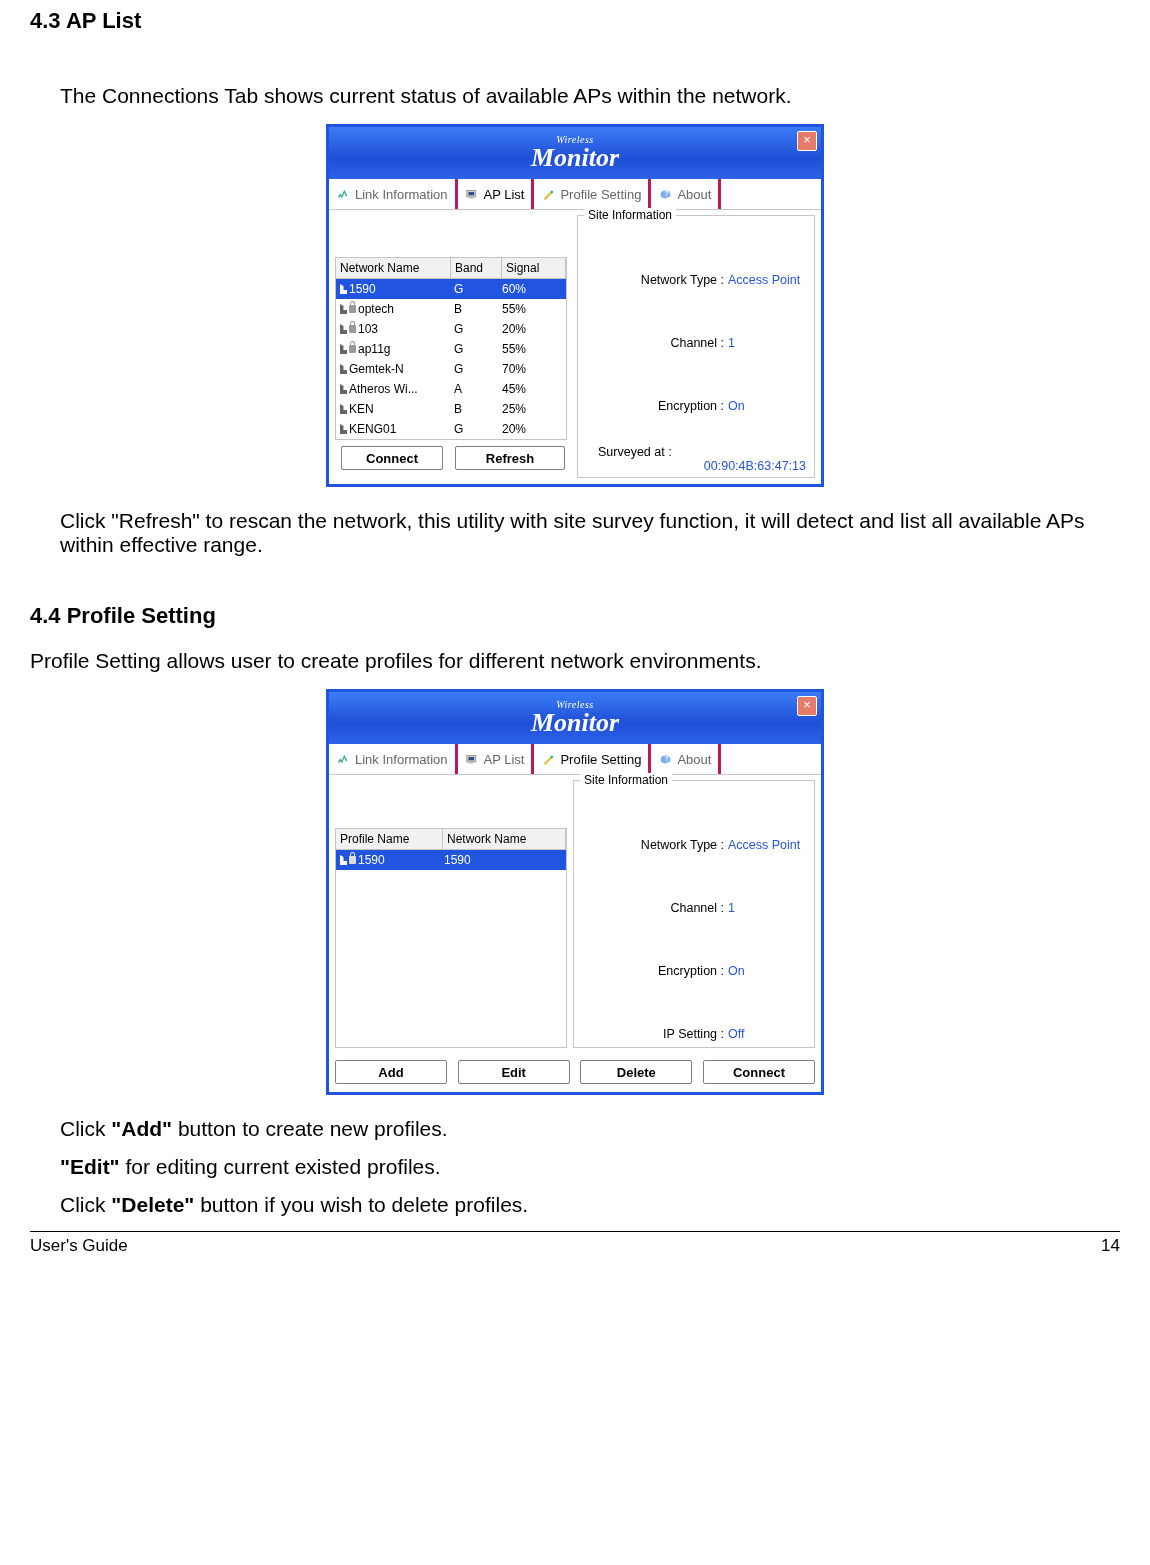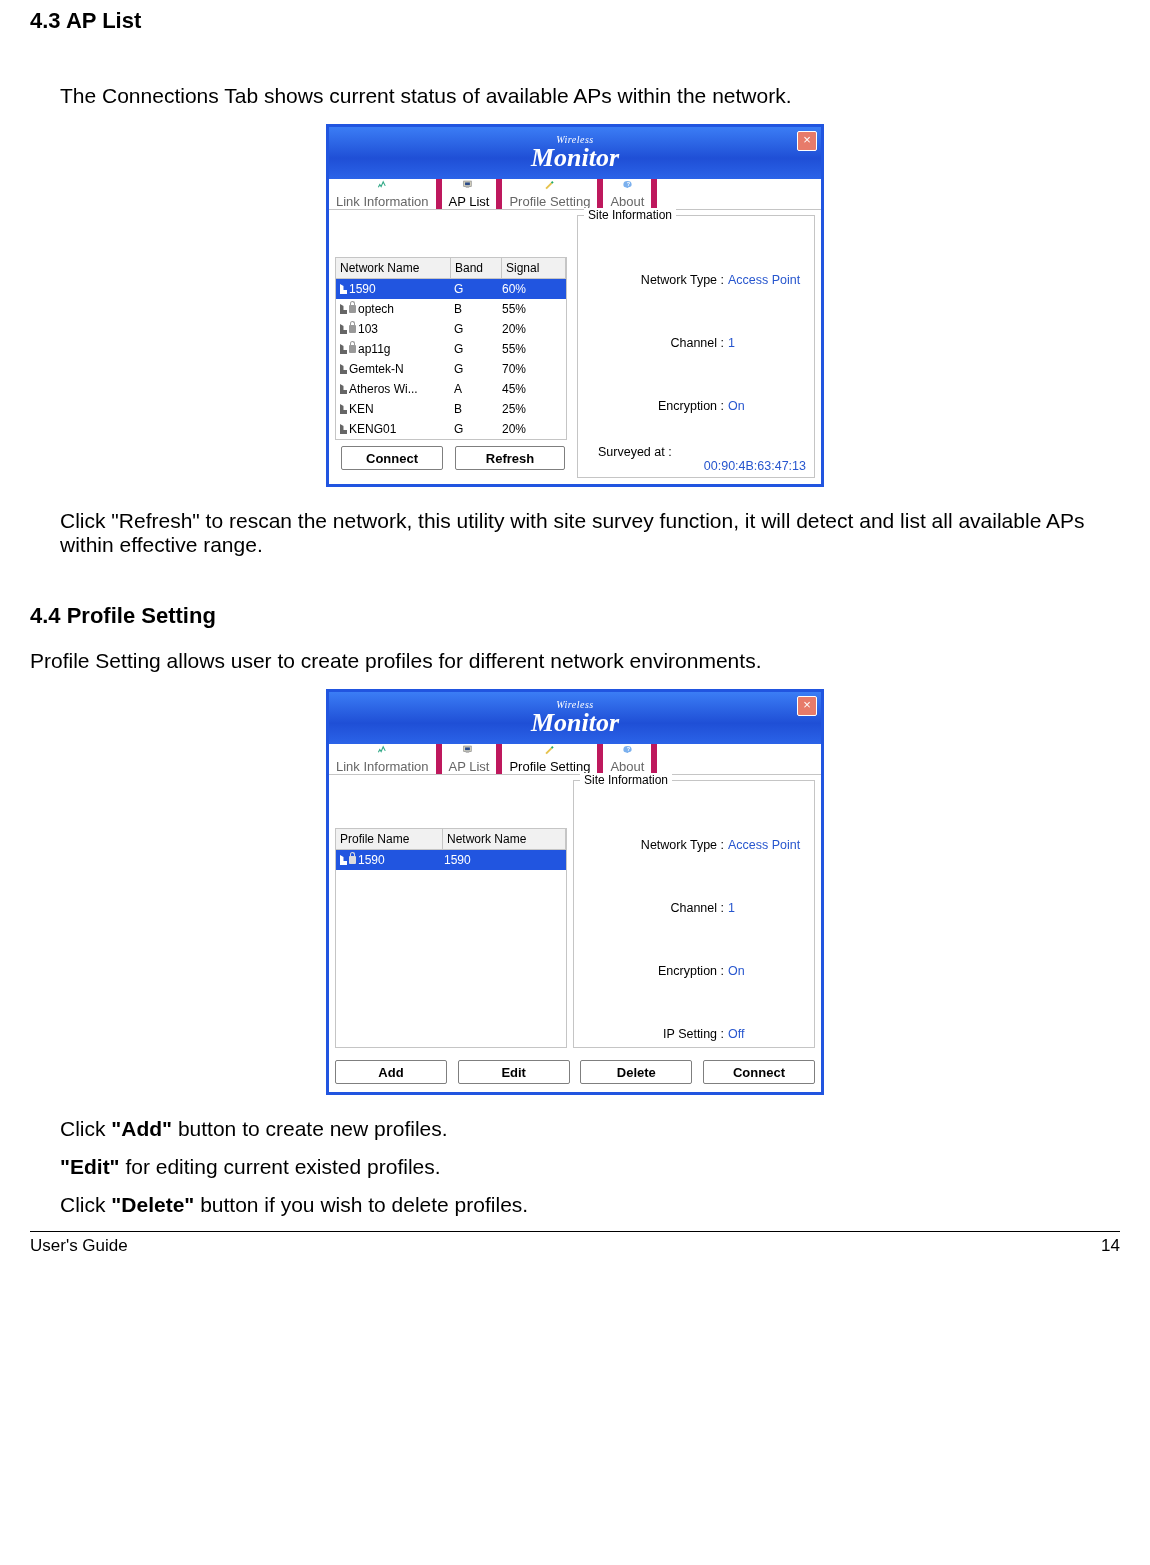--- a/index.html
+++ b/index.html
@@ -84,23 +84,22 @@
     border-bottom: 1px solid #c5c5c5;
     height: 30px;
     font-size: 13px;
     color: #666;
   }
   .tab {
     display: flex;
     align-items: center;
     padding: 0 7px;
     height: 30px;
-    border-right: 6px solid #be185d;
+    border-right: 3px solid #be185d;
     gap: 4px;
-    flex-direction: column;
   }
   .tab.active {
     color: #000;
   }
   .tab-icon {
     width: 15px;
     height: 13px;
     display: inline-block;
   }
   .content-row {

